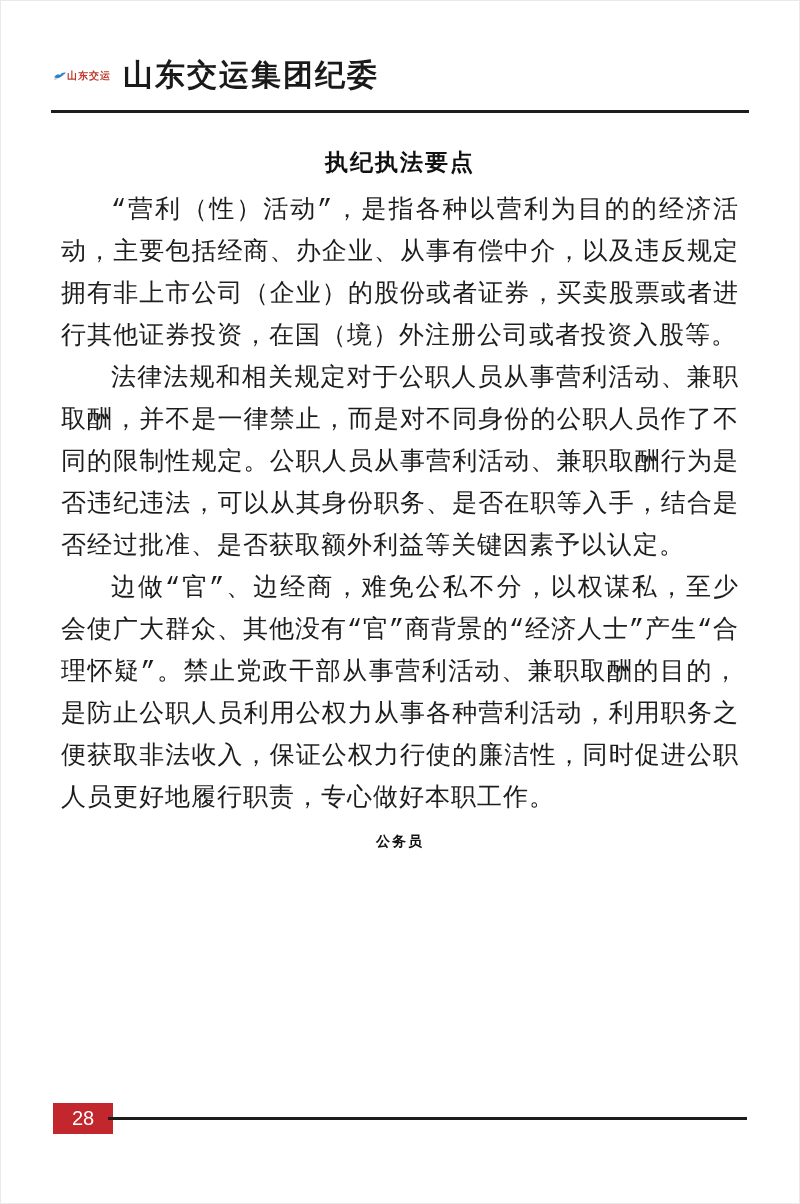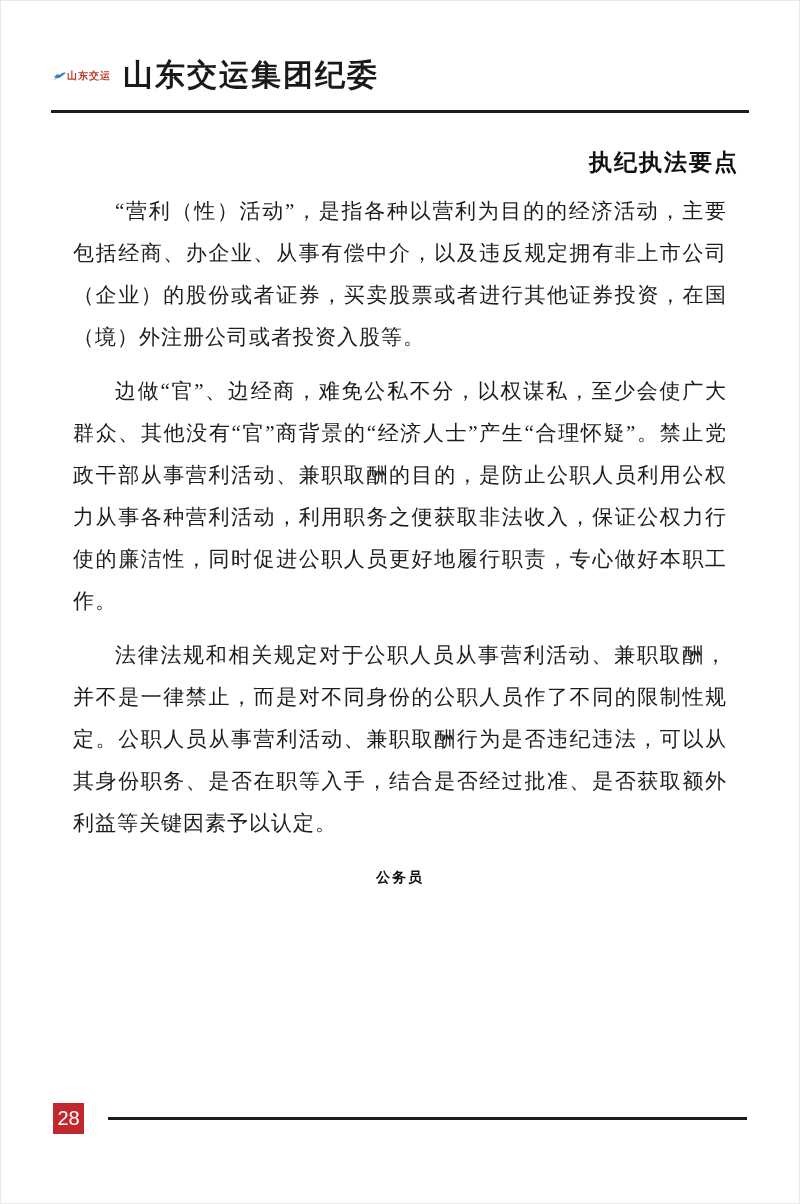--- a/index.html
+++ b/index.html
@@ -66,52 +66,52 @@
     position: absolute;
     left: 60px;
     right: 60px;
     top: 128px;
   }
   .section-heading {
     font-family: Liberation Mono, monospace;
     font-size: 23px;
     font-weight: bold;
     color: #111111;
-    text-align: right;
+    text-align: center;
     margin: 18px 0 12px 0;
     letter-spacing: 2px;
   }
   .doc-body p {
-    font-family: Liberation Serif, serif;
-    font-size: 21px;
+    font-family: Liberation Mono, monospace;
+    font-size: 25px;
     line-height: 42px;
     color: #1d1d1d;
     text-align: justify;
     text-justify: inter-ideograph;
     text-indent: 2em;
     letter-spacing: 1px;
-    margin: 12px;
+    margin: 0;
   }
   .sub-heading {
     font-family: "Liberation Sans", sans-serif;
     font-size: 14px;
     font-weight: bold;
     color: #111111;
     text-align: center;
     letter-spacing: 2px;
     line-height: 42px;
     margin: 0;
   }
 
   
   .page-num {
     position: absolute;
     left: 52px;
     top: 1102px;
-    width: 31px;
+    width: 60px;
     height: 31px;
     background: #c1272d;
     color: #ffffff;
     font-family: "Liberation Sans", sans-serif;
     font-size: 20px;
     display: flex;
     align-items: center;
     justify-content: center;
   }
   .footer-rule {
@@ -142,21 +142,21 @@
       </svg>
       <span class="logo-text">山东交运</span>
     </div>
     <h1 class="org-title">山东交运集团纪委</h1>
   </div>
   <div class="header-rule"></div>
 
   <div class="doc-body">
     <h2 class="section-heading">执纪执法要点</h2>
     <p>“营利（性）活动”，是指各种以营利为目的的经济活动，主要包括经商、办企业、从事有偿中介，以及违反规定拥有非上市公司（企业）的股份或者证券，买卖股票或者进行其他证券投资，在国（境）外注册公司或者投资入股等。</p>
+    <p>法律法规和相关规定对于公职人员从事营利活动、兼职取酬，并不是一律禁止，而是对不同身份的公职人员作了不同的限制性规定。公职人员从事营利活动、兼职取酬行为是否违纪违法，可以从其身份职务、是否在职等入手，结合是否经过批准、是否获取额外利益等关键因素予以认定。</p>
     <p>边做“官”、边经商，难免公私不分，以权谋私，至少会使广大群众、其他没有“官”商背景的“经济人士”产生“合理怀疑”。禁止党政干部从事营利活动、兼职取酬的目的，是防止公职人员利用公权力从事各种营利活动，利用职务之便获取非法收入，保证公权力行使的廉洁性，同时促进公职人员更好地履行职责，专心做好本职工作。</p>
-    <p>法律法规和相关规定对于公职人员从事营利活动、兼职取酬，并不是一律禁止，而是对不同身份的公职人员作了不同的限制性规定。公职人员从事营利活动、兼职取酬行为是否违纪违法，可以从其身份职务、是否在职等入手，结合是否经过批准、是否获取额外利益等关键因素予以认定。</p>
     <h3 class="sub-heading">公务员</h3>
   </div>
 
   <div class="page-num">28</div>
   <div class="footer-rule"></div>
 
 </div>
 
 </body></html>

